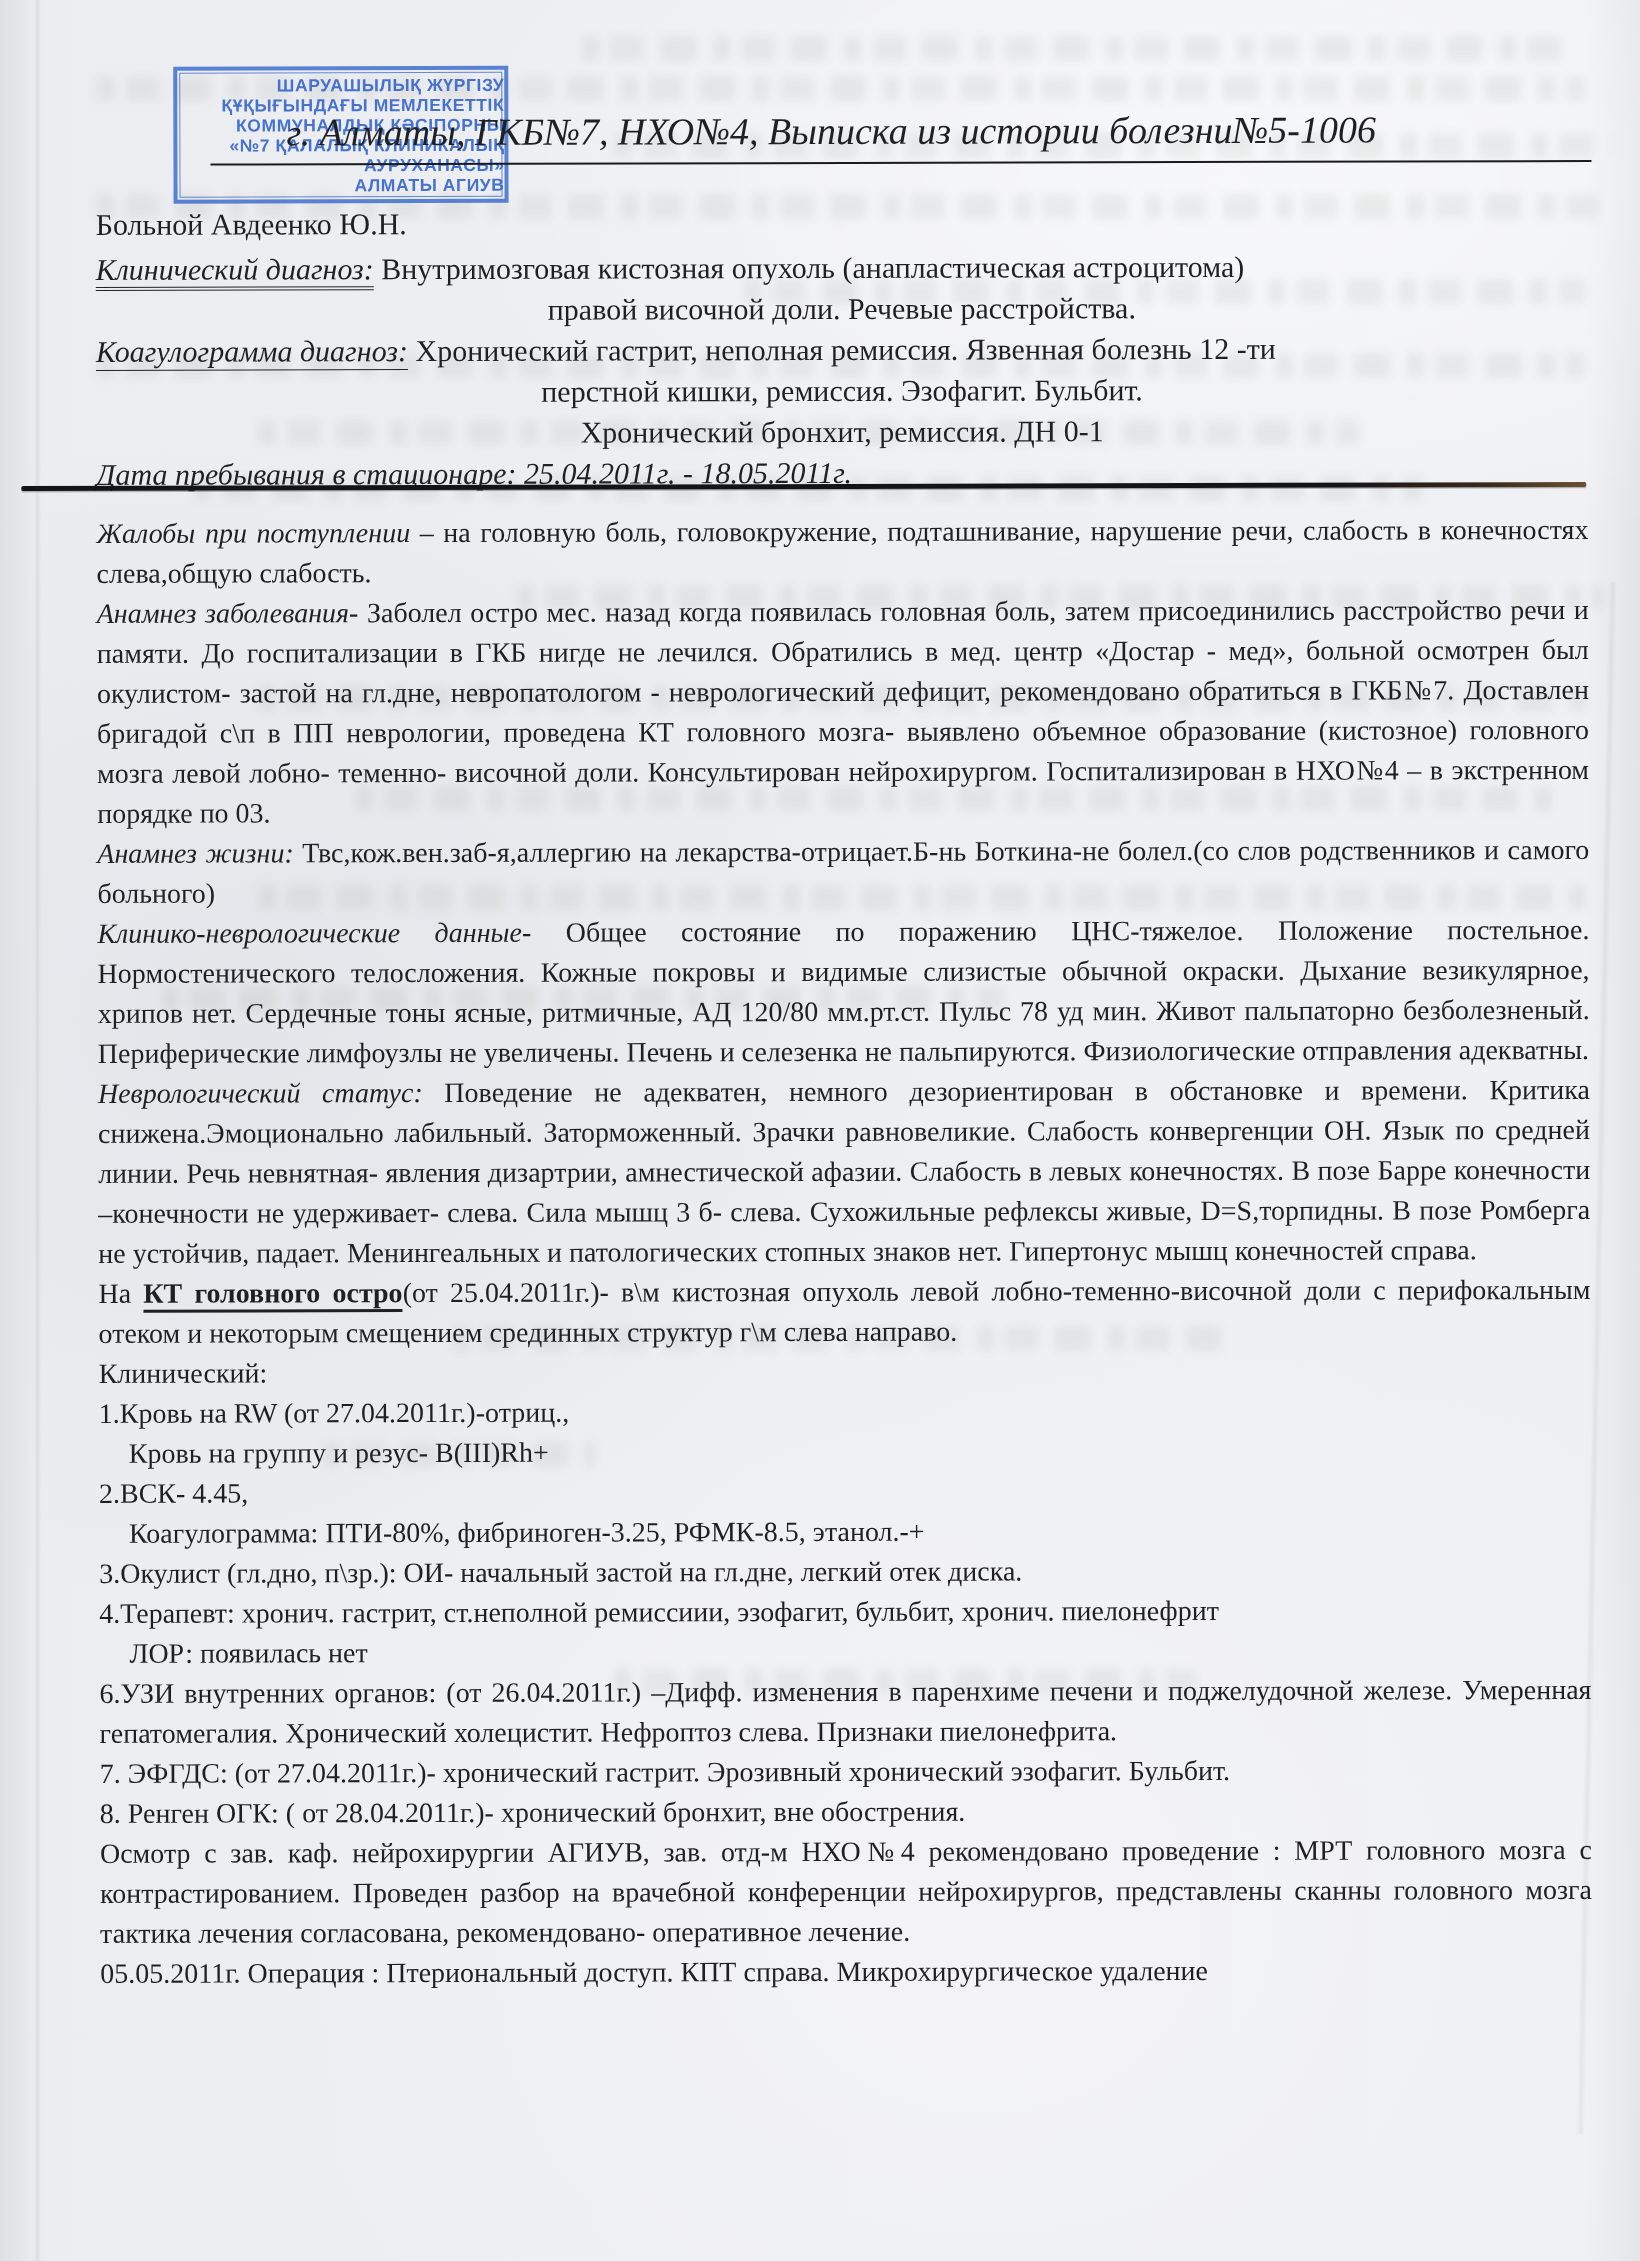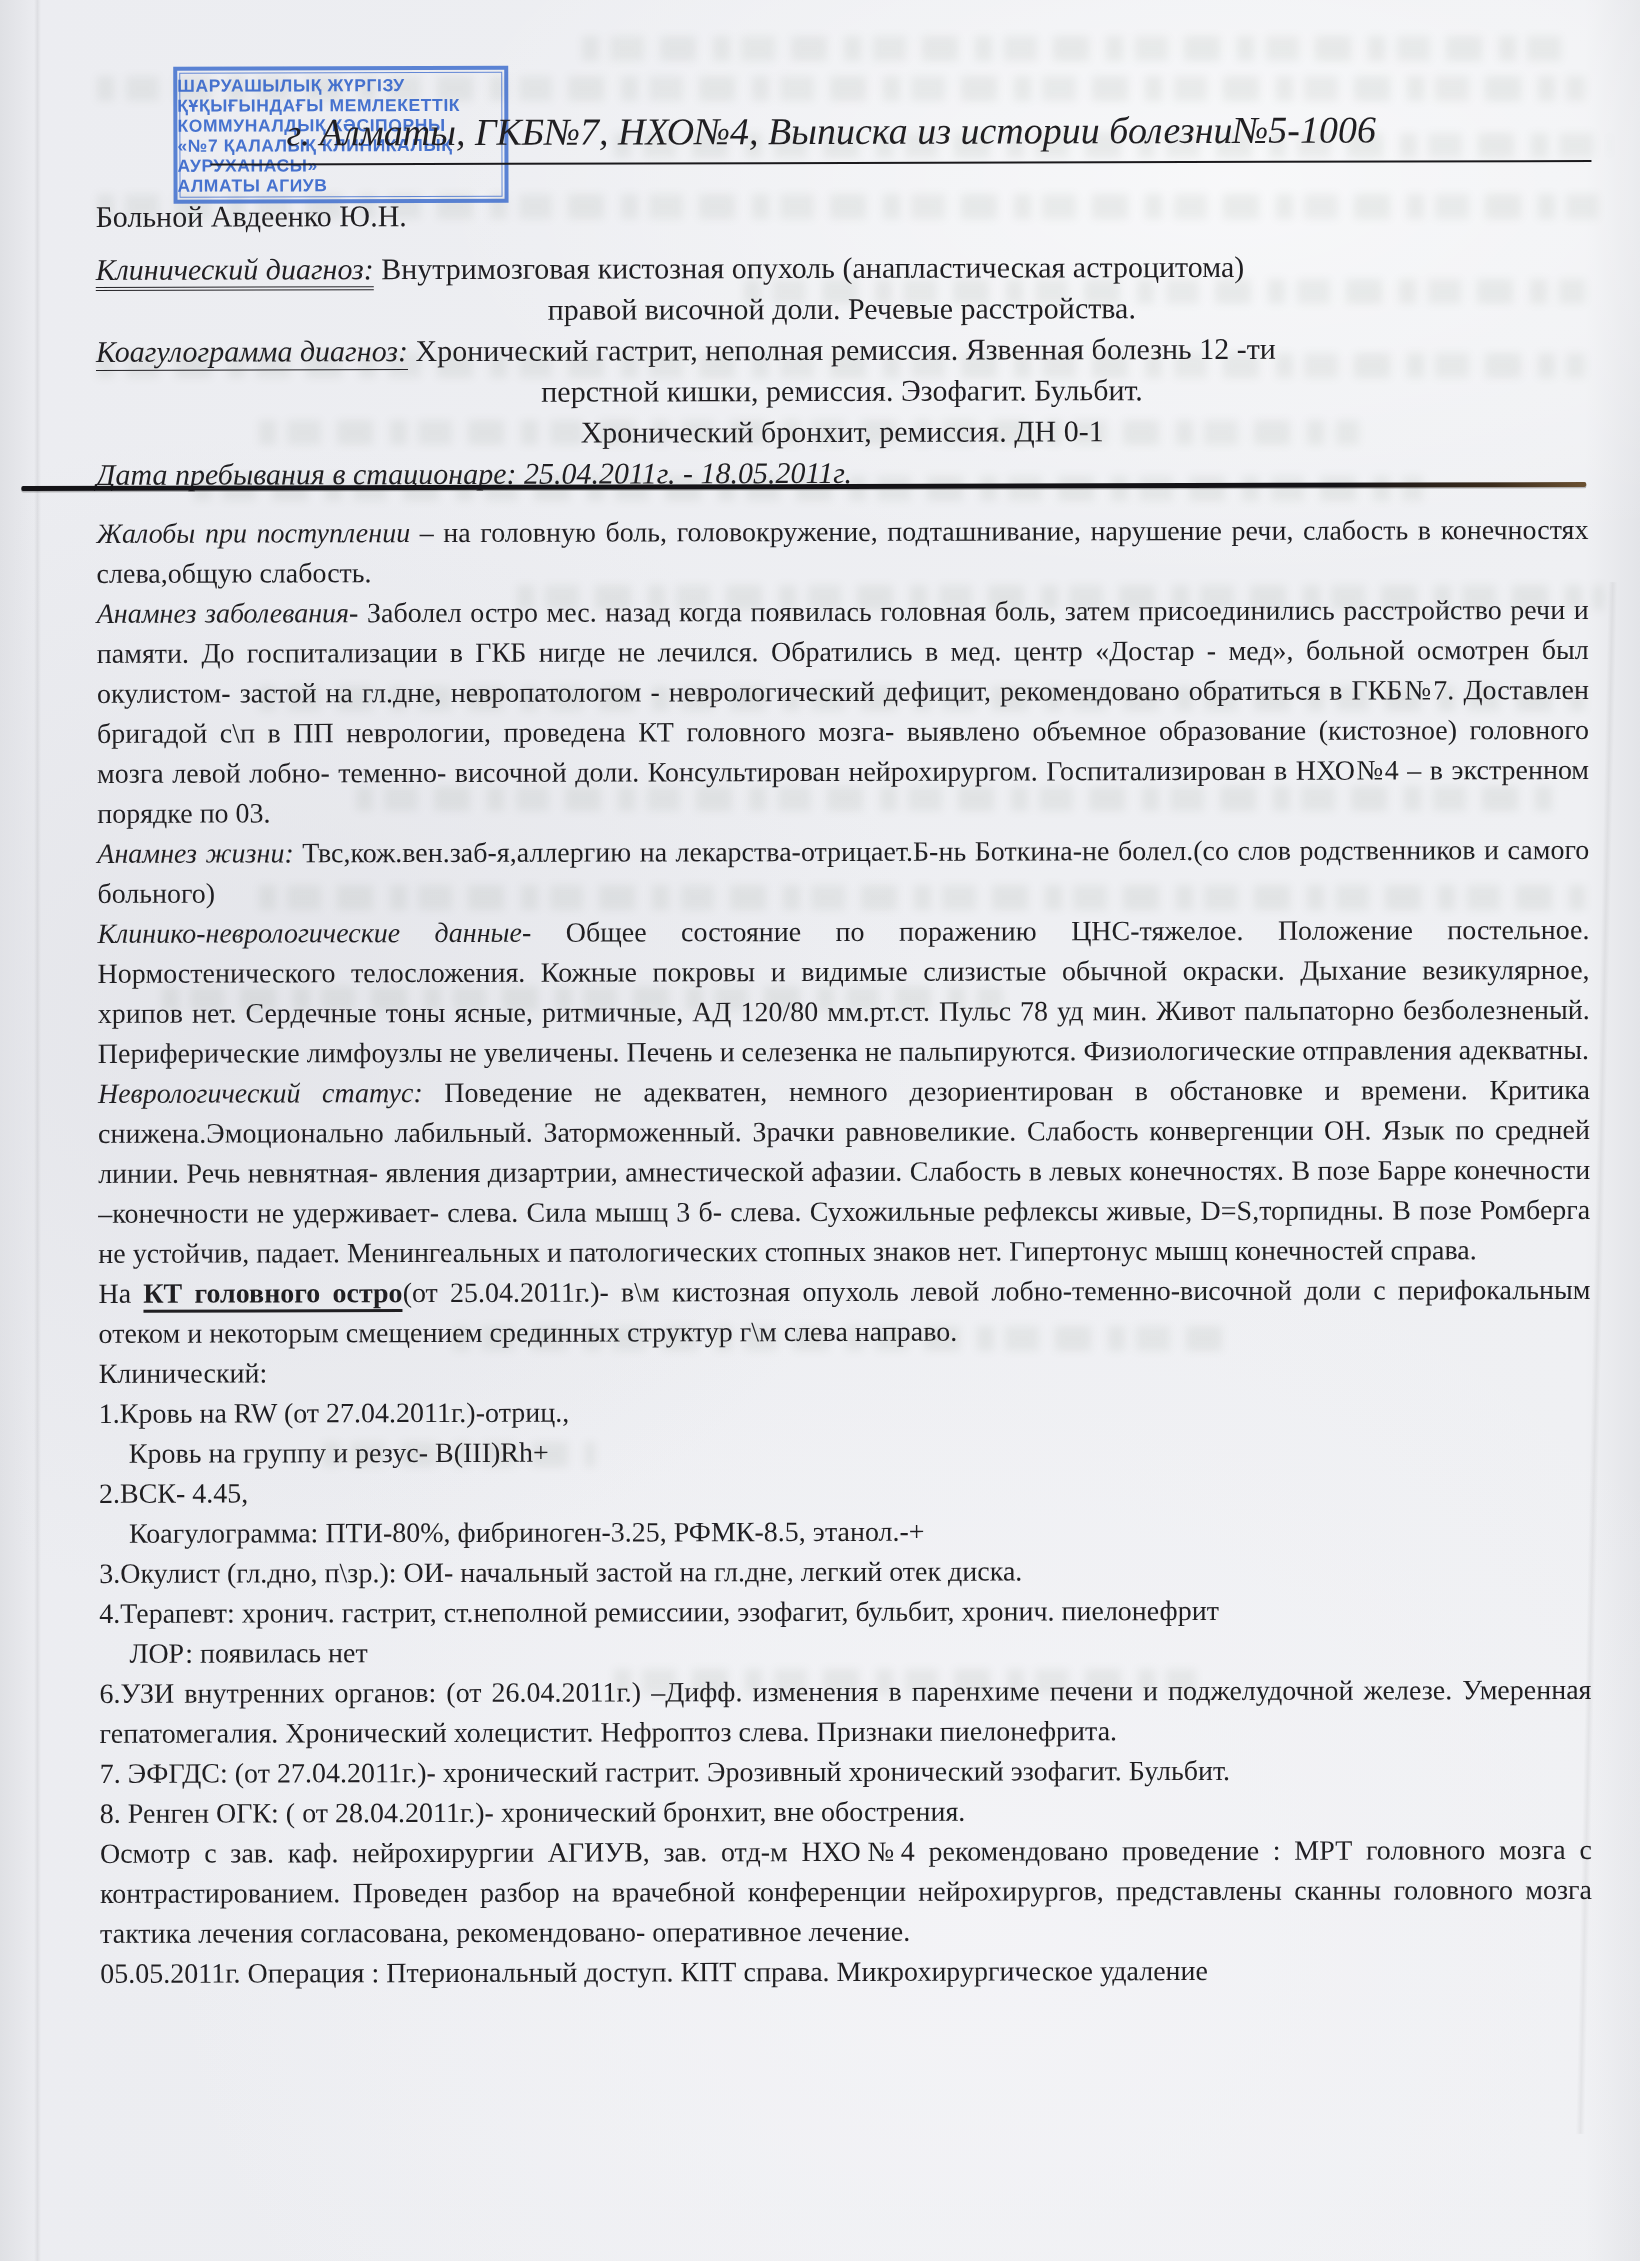--- a/index.html
+++ b/index.html
@@ -30,36 +30,36 @@
   .content{position:absolute;inset:0;transform:rotate(-0.15deg);}
   
   .stamp{
     position:absolute;left:176px;top:65px;width:335px;height:137px;
     border:4.5px solid rgba(53,102,204,.8);
     box-sizing:border-box;
     display:flex;align-items:center;justify-content:center;
     z-index:1;
   }
   .stamp::after{content:"";position:absolute;inset:1.9px;border:1.9px solid rgba(53,102,204,.75);}
-  .stamp-inner{width:100%;text-align:left;}
+  .stamp-inner{width:100%;text-align:right;}
   .stamp-line{
     font-family:"Liberation Sans","DejaVu Sans",sans-serif;
     font-weight:bold;font-size:17.5px;line-height:20px;
     color:rgba(47,97,201,.88);letter-spacing:0.6px;white-space:nowrap;
   }
   
   .title{
     position:absolute;left:213px;top:109px;width:1381px;
     padding-left:76px;box-sizing:border-box;
     font-size:38px;font-style:italic;white-space:nowrap;
     border-bottom:2.6px solid #1b1a1d;
     padding-bottom:9px;
     z-index:2;
   }
-  .patient{position:absolute;left:98px;top:198px;font-size:30px;}
+  .patient{position:absolute;left:98px;top:206px;font-size:30px;}
   .diag-block{position:absolute;left:98px;top:247px;width:1492px;font-size:30px;line-height:41px;}
   .diag-block p{margin:0;}
   .diag-cont{text-align:center;}
   .lbl{font-style:italic;}
   .u2{border-bottom:4.5px double #232226;padding-bottom:1.3px;}
   .u1{border-bottom:1.9px solid #232226;padding-bottom:1.9px;}
   .stay{font-style:italic;}
   .rule{
     position:absolute;left:23px;top:484px;width:1565px;height:4.5px;
     background:linear-gradient(90deg,#141317 0 84%, #3b2c1c 94%, #6b5132 100%);

